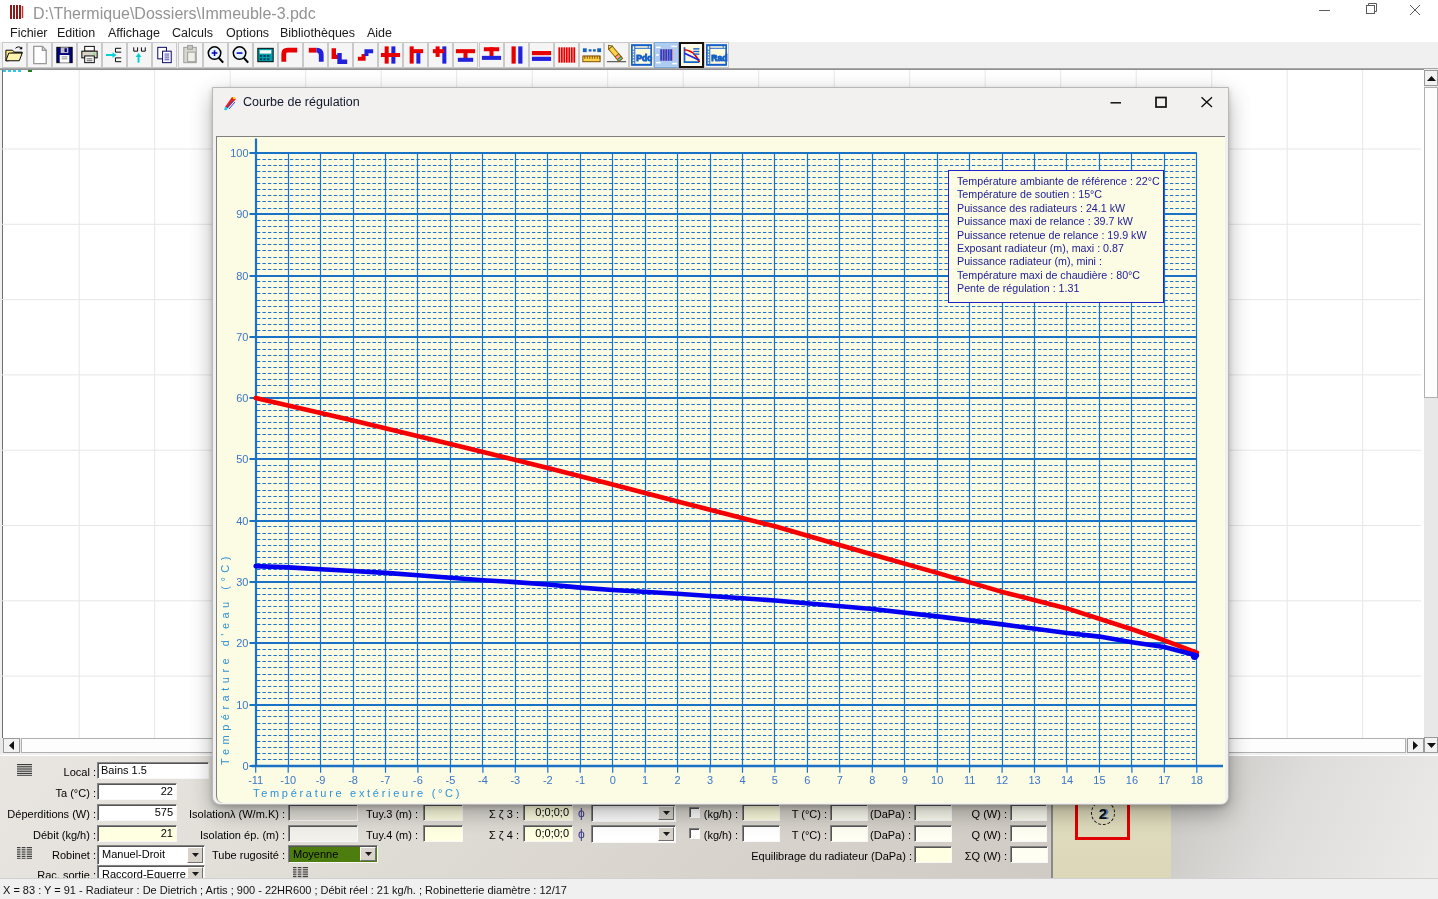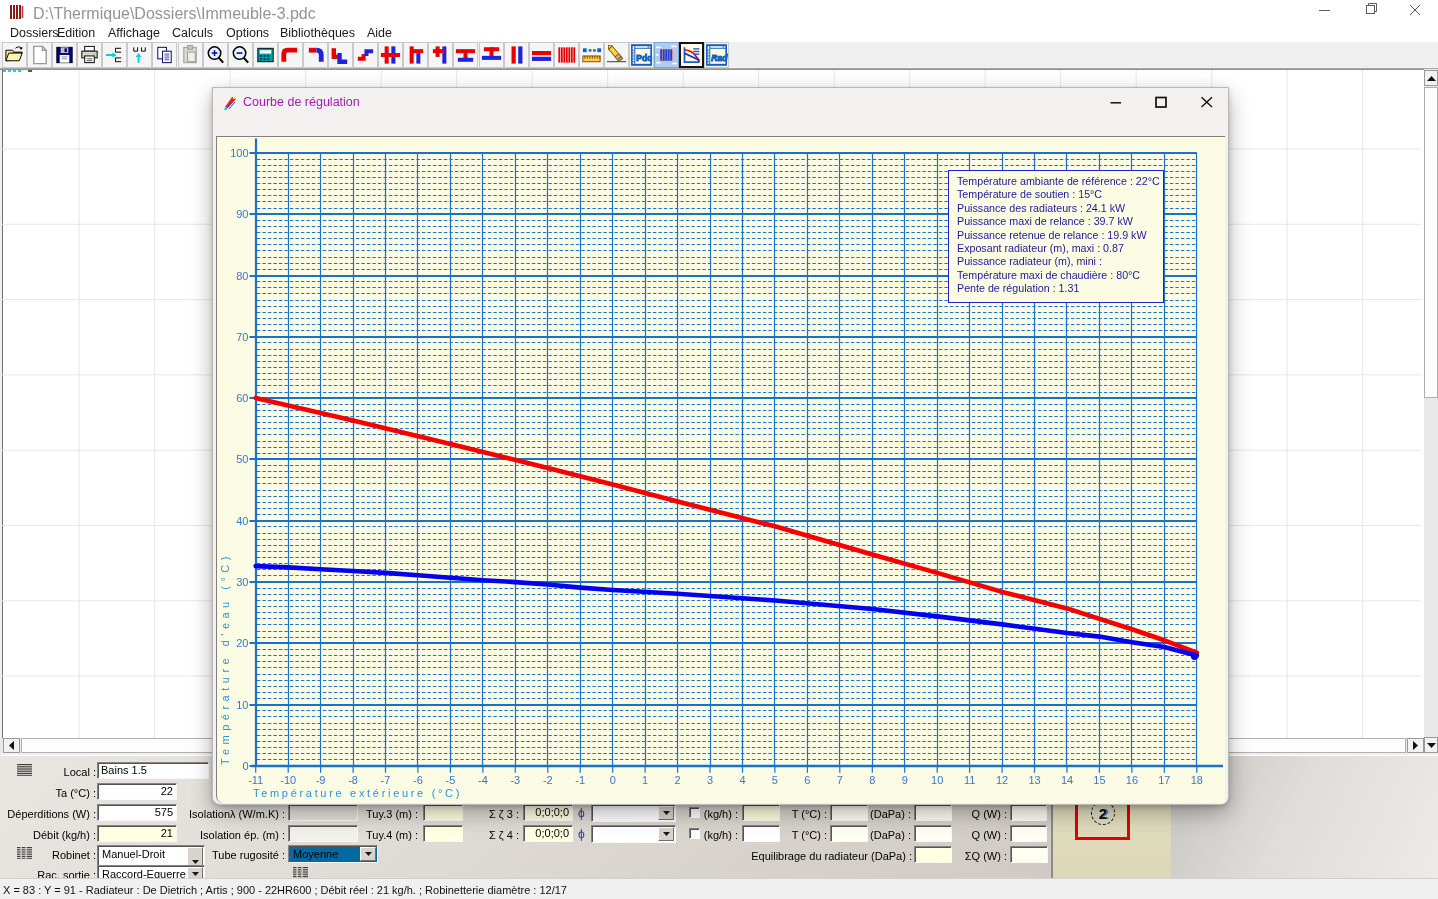--- a/index.html
+++ b/index.html
@@ -24,21 +24,21 @@
       <g stroke="#5a5a5a" stroke-width="1" fill="none">
         <line x1="24" y1="10.5" x2="35" y2="10.5"></line>
         <rect x="71.5" y="5.5" width="8" height="8"></rect>
         <path d="M73.5 5.5v-2h8v8h-2"></path>
         <path d="M115 5l10 10M125 5l-10 10"></path>
       </g>
     </svg>
 </div>
 
 <div style="position:absolute;left:0;top:23px;width:1438px;height:19px;background:#fff;font-size:12.5px;color:#1a1a1a">
-<span style="position:absolute;left:10px;top:3px">Dossiers</span>
+<span style="position:absolute;left:10px;top:3px">Fichier</span>
 <span style="position:absolute;left:57px;top:3px">Edition</span>
 <span style="position:absolute;left:108px;top:3px">Affichage</span>
 <span style="position:absolute;left:172px;top:3px">Calculs</span>
 <span style="position:absolute;left:226px;top:3px">Options</span>
 <span style="position:absolute;left:280px;top:3px">Bibliothèques</span>
 <span style="position:absolute;left:367px;top:3px">Aide</span>
 </div>
 
 <div style="position:absolute;left:0;top:42px;width:1438px;height:27px;background:#f0f0f0;border-bottom:1px solid #a8a8a8">
 <div class="tb" style="left:2px;">
@@ -311,21 +311,21 @@
         <path d="M4 3v17h17" stroke="#1560c8" stroke-width="2" fill="none"></path>
         <path d="M4 6q8 1 12 6t5 8" stroke="#e80000" stroke-width="2" fill="none"></path>
         <path d="M4 10l17 8" stroke="#2222dd" stroke-width="2" fill="none"></path>
         <g stroke="#1560c8" stroke-width="1.6">
           <line x1="14" y1="5" x2="21" y2="5"></line>
           <line x1="14" y1="8" x2="21" y2="8"></line>
           <line x1="14" y1="11" x2="21" y2="11"></line>
         </g>
       </svg>
     </div>
-    <div class="tb" style="left:704px;font-style:italic;">
+    <div class="tb" style="left:704px;">
       <svg width="24" height="24" viewBox="0 0 24 24">
         <line x1="7" y1="2.4" x2="7" y2="4.6"></line>
         <rect x="2" y="2" width="20" height="20" fill="#fffbdc" stroke="#1560c8" stroke-width="1.6"></rect>
         <g stroke="#1560c8">
           <line x1="5" y1="2" x2="5" y2="22"></line>
           <line x1="5" y1="5" x2="22" y2="5"></line>
           <line x1="10" y1="2.4" x2="10" y2="4.6"></line>
           <rect x="2" y="2" width="20" height="20" fill="#fffbdc" stroke="#1560c8" stroke-width="1.6"></rect>
           <g stroke="#1560c8">
             <line x1="5" y1="2" x2="5" y2="22"></line>
@@ -447,37 +447,37 @@
       <rect x="0" y="1.8" width="15" height="1" fill="#404040"></rect>
       <rect x="0" y="3.6" width="15" height="1" fill="#404040"></rect>
       <rect x="0" y="5.4" width="15" height="1" fill="#404040"></rect>
       <rect x="0" y="7.2" width="15" height="1" fill="#404040"></rect>
       <rect x="0" y="9.0" width="15" height="1" fill="#404040"></rect>
       <rect x="0" y="10.8" width="15" height="1" fill="#404040"></rect>
       <rect x="3.4" y="0" width="1.4" height="13" fill="#d6d3ce"></rect>
       <rect x="8.4" y="0" width="1.4" height="13" fill="#d6d3ce"></rect>
     </svg>
     <div class="fl" style="left:-104px;top:849px;width:200px">Robinet :</div>
-    <div class="in" style="left:97px;top:845px;width:108px;height:34px;background:#fff;line-height:16px"><span style="padding-left:4px">Manuel-Droit</span><div class="cbtn">
+    <div class="in" style="left:97px;top:845px;width:108px;height:20px;background:#fff;line-height:16px"><span style="padding-left:4px">Manuel-Droit</span><div class="cbtn">
         <svg width="7" height="4" viewBox="0 0 7 4">
           <path d="M0 0h7L3.5 4z" fill="#1a1a1a"></path>
         </svg>
       </div></div>
     <div class="fl" style="left:-104px;top:869px;width:200px">Rac. sortie :</div>
     <div class="in" style="left:97px;top:865px;width:108px;height:18px;background:#fff;line-height:16px"><span style="padding-left:4px">Raccord-Equerre</span><div class="cbtn">
         <svg width="7" height="4" viewBox="0 0 7 4">
           <path d="M0 0h7L3.5 4z" fill="#1a1a1a"></path>
         </svg>
       </div></div>
     <div class="fl" style="left:85px;top:808px;width:200px">Isolationλ (W/m.K) :</div>
     <div class="in" style="left:288px;top:804px;width:70px;height:17px;background:#e4e1da;text-align:right;line-height:15px"></div>
     <div class="fl" style="left:85px;top:829px;width:200px">Isolation ép. (m) :</div>
     <div class="in" style="left:288px;top:825px;width:70px;height:17px;background:#f2f0ea;text-align:right;line-height:15px"></div>
     <div class="fl" style="left:85px;top:849px;width:200px">Tube rugosité :</div>
-    <div class="in" style="left:288px;top:845px;width:90px;height:18px;background:#0369a1;line-height:16px"><span style="padding-left:4px">Moyenne</span><div class="cbtn">
+    <div class="in" style="left:288px;top:845px;width:90px;height:18px;background:#4d7c0f;line-height:16px"><span style="padding-left:4px">Moyenne</span><div class="cbtn">
         <svg width="7" height="4" viewBox="0 0 7 4">
           <path d="M0 0h7L3.5 4z" fill="#1a1a1a"></path>
         </svg>
       </div></div>
     <svg width="15" height="13" viewBox="0 0 15 13" style="position:absolute;left:293px;top:867px">
       <rect x="0" y="0.0" width="15" height="1" fill="#404040"></rect>
       <rect x="0" y="1.8" width="15" height="1" fill="#404040"></rect>
       <rect x="0" y="3.6" width="15" height="1" fill="#404040"></rect>
       <rect x="0" y="5.4" width="15" height="1" fill="#404040"></rect>
       <rect x="0" y="7.2" width="15" height="1" fill="#404040"></rect>
@@ -540,21 +540,21 @@
 <div style="position:absolute;left:212px;top:87px;width:1017px;height:718px;background:#f2f1f0;border:1px solid #b8b8b8;border-radius:0 0 8px 8px;box-shadow:0 8px 22px rgba(0,0,0,.30), 0 2px 5px rgba(0,0,0,.18)">
 <svg width="16" height="16" viewBox="0 0 16 16" style="position:absolute;left:9px;top:7px">
       <path d="M10 2l4 2-8 9-3-1z" fill="#e82020"></path>
       <path d="M3 12l3 1-1.5 2.2L2 15z" fill="#20c8e8"></path>
       <g stroke="#2050e0" stroke-width="1">
         <line x1="5" y1="13" x2="11" y2="6"></line>
         <line x1="7" y1="14" x2="13" y2="7"></line>
       </g>
       <circle cx="12" cy="3" r="1.2" fill="#ffe000"></circle>
     </svg>
-<div style="position:absolute;left:30px;top:7px;font-size:12.5px;color:#a21caf">Courbe de régulation</div>
+<div style="position:absolute;left:30px;top:7px;font-size:12.5px;color:#0f172a">Courbe de régulation</div>
 <svg width="140" height="30" viewBox="0 0 140 30" style="position:absolute;left:880px;top:0">
       <g stroke="#111" fill="none">
         <line x1="17.5" y1="14.8" x2="28" y2="14.8" stroke-width="1.5"></line>
         <rect x="63" y="9.5" width="10" height="9.5" stroke-width="1.7"></rect>
         <path d="M108.5 9.3L119 19M119 9.3L108.5 19" stroke-width="1.4"></path>
       </g>
     </svg>
 <div style="position:absolute;left:3px;top:48px;width:1009px;height:667px;background:#fcfbe3;border-top:1px solid #808080;border-left:1px solid #808080;border-radius:0 0 0 7px"></div>
 </div>
 <svg width="1008" height="666" viewBox="0 0 1008 666" style="position:absolute;left:216px;top:136px">

